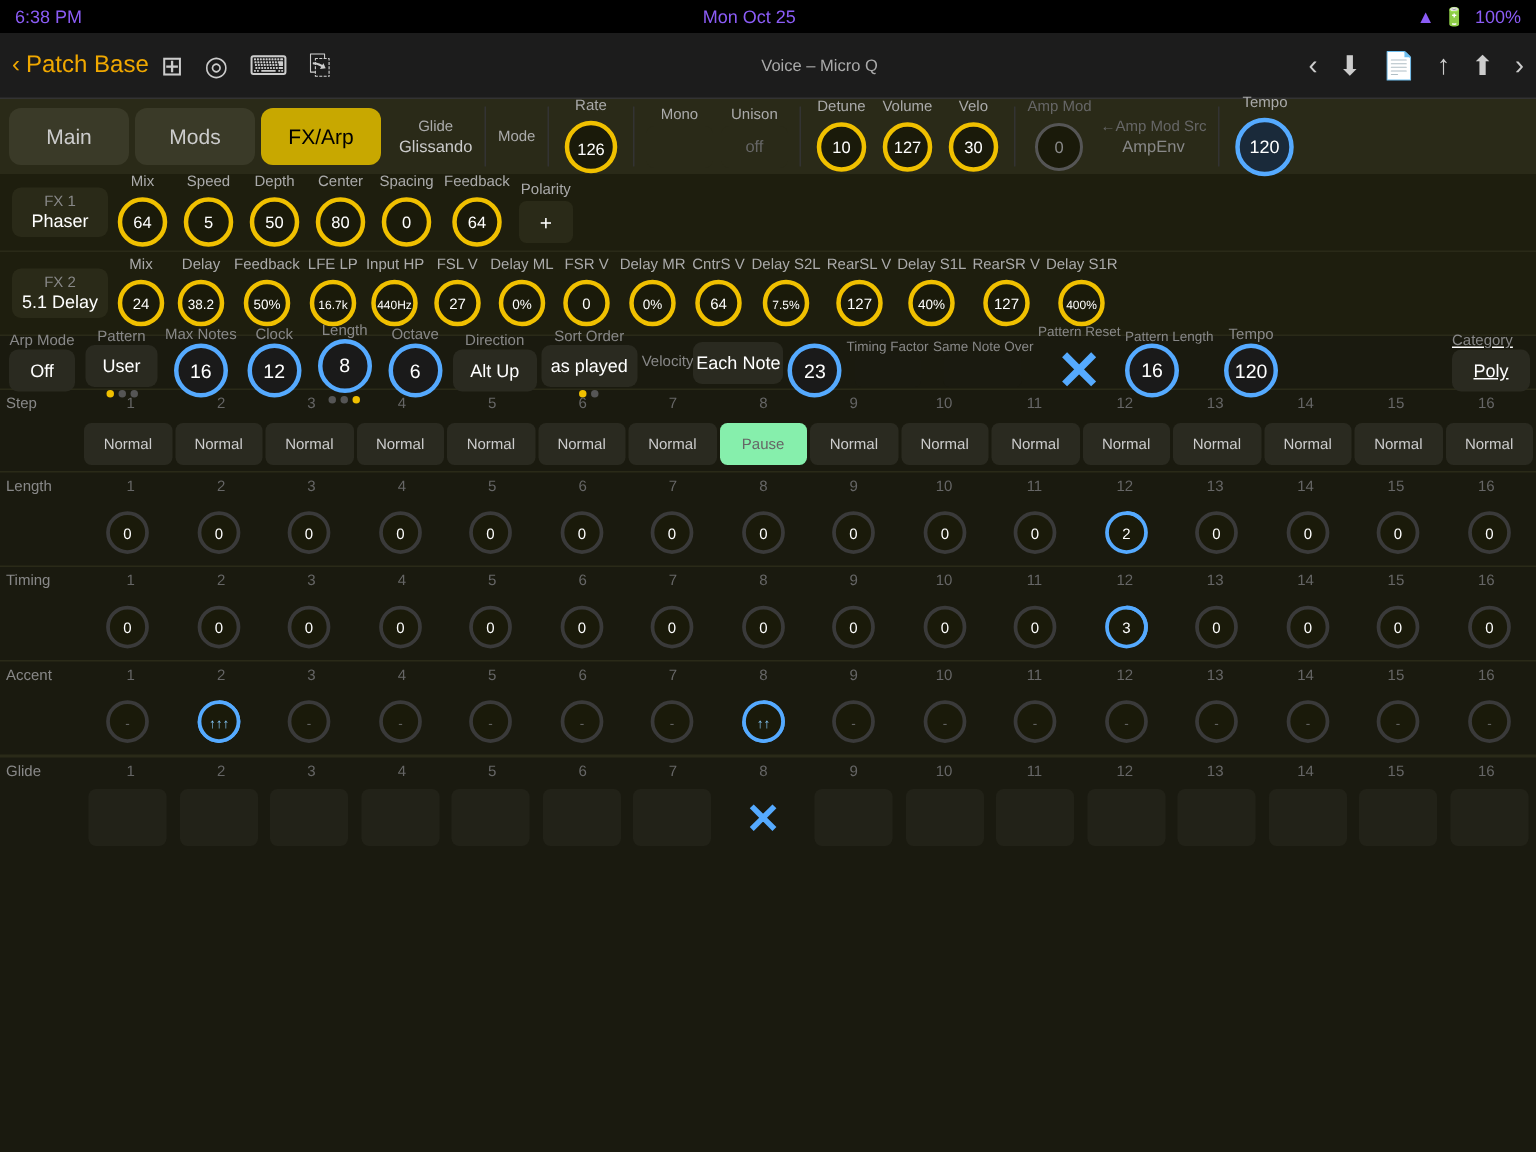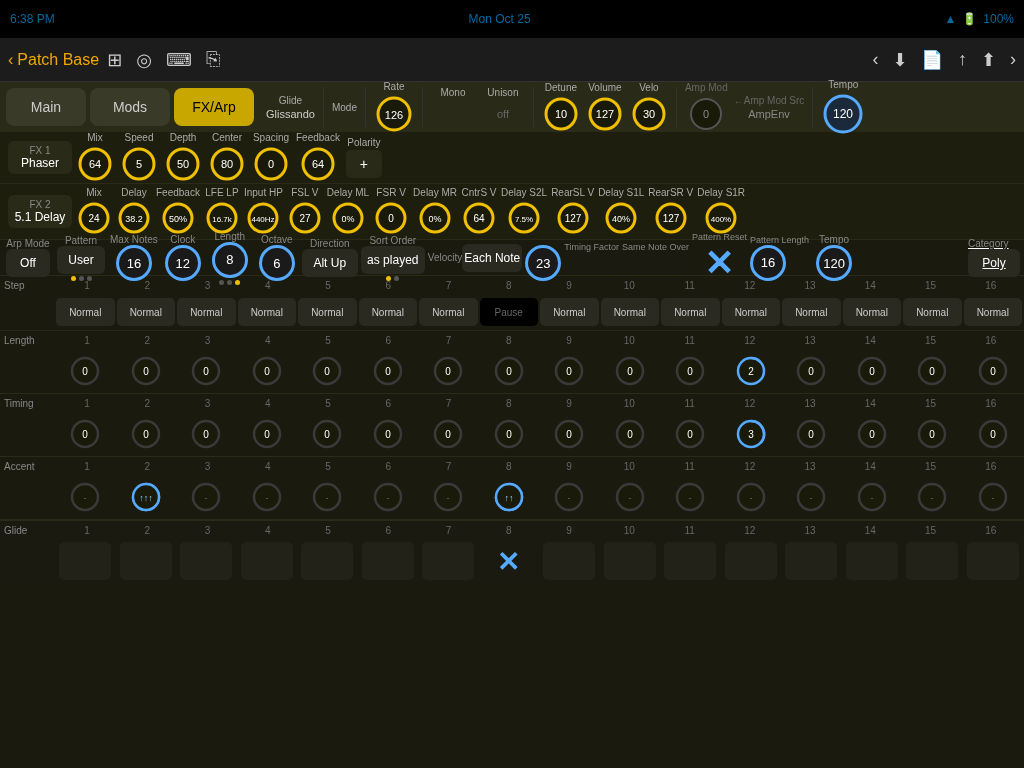--- a/index.html
+++ b/index.html
@@ -13,23 +13,23 @@
       font-size: 12px;
     }
 
     
     #status-bar {
       background: #000;
       display: flex;
       justify-content: space-between;
       align-items: center;
       padding: 2px 10px;
-      height: 38px;
+      height: 22px;
       font-size: 12px;
-      color: #0369a1;
+      color: #8b5cf6;
     }
     #status-bar .right { display: flex; gap: 6px; align-items: center; }
 
     
     #nav-bar {
       background: #1c1c1c;
       display: flex;
       align-items: center;
       height: 44px;
       padding: 0 8px;
@@ -221,20 +221,21 @@
     <span>‹</span>
     <span>Patch Base</span>
   </div>
   <div class="nav-icons">
     <span>⊞</span>
     <span>◎</span>
     <span>⌨</span>
     <span>⎘</span>
   </div>
   <div class="center">
+    <div class="voice-label">Voice – Micro Q</div>
   </div>
   <div class="right-nav">
     <span>‹</span>
     <span>⬇</span>
     <span>📄</span>
     <span>↑</span>
     <span>⬆</span>
     <span>›</span>
   </div>
 </div>
@@ -662,21 +663,21 @@
       <div style="flex: 1 1 0%; display: flex; align-items: center; justify-content: center;">
         <div style="flex: 1 1 0%; height: 28px; background: rgb(42, 42, 32); border-radius: 5px; display: flex; align-items: center; justify-content: center; font-size: 10px; color: rgb(204, 204, 204); cursor: pointer;">Normal</div>
       </div>
       <div style="flex: 1 1 0%; display: flex; align-items: center; justify-content: center;">
         <div style="flex: 1 1 0%; height: 28px; background: rgb(42, 42, 32); border-radius: 5px; display: flex; align-items: center; justify-content: center; font-size: 10px; color: rgb(204, 204, 204); cursor: pointer;">Normal</div>
       </div>
       <div style="flex: 1 1 0%; display: flex; align-items: center; justify-content: center;">
         <div style="flex: 1 1 0%; height: 28px; background: rgb(42, 42, 32); border-radius: 5px; display: flex; align-items: center; justify-content: center; font-size: 10px; color: rgb(204, 204, 204); cursor: pointer;">Normal</div>
       </div>
       <div style="flex: 1 1 0%; display: flex; align-items: center; justify-content: center;">
-        <div style="flex: 1 1 0%; height: 28px; background: #000000; border-radius: 5px; display: flex; align-items: center; justify-content: center; font-size: 10px; color: rgb(102, 102, 102); cursor: pointer;">Pause</div>
+        <div style="flex: 1 1 0%; height: 28px; background: #86efac; border-radius: 5px; display: flex; align-items: center; justify-content: center; font-size: 10px; color: rgb(102, 102, 102); cursor: pointer;">Pause</div>
       </div>
       <div style="flex: 1 1 0%; display: flex; align-items: center; justify-content: center;">
         <div style="flex: 1 1 0%; height: 28px; background: rgb(42, 42, 32); border-radius: 5px; display: flex; align-items: center; justify-content: center; font-size: 10px; color: rgb(204, 204, 204); cursor: pointer;">Normal</div>
       </div>
       <div style="flex: 1 1 0%; display: flex; align-items: center; justify-content: center;">
         <div style="flex: 1 1 0%; height: 28px; background: rgb(42, 42, 32); border-radius: 5px; display: flex; align-items: center; justify-content: center; font-size: 10px; color: rgb(204, 204, 204); cursor: pointer;">Normal</div>
       </div>
       <div style="flex: 1 1 0%; display: flex; align-items: center; justify-content: center;">
         <div style="flex: 1 1 0%; height: 28px; background: rgb(42, 42, 32); border-radius: 5px; display: flex; align-items: center; justify-content: center; font-size: 10px; color: rgb(204, 204, 204); cursor: pointer;">Normal</div>
       </div>

